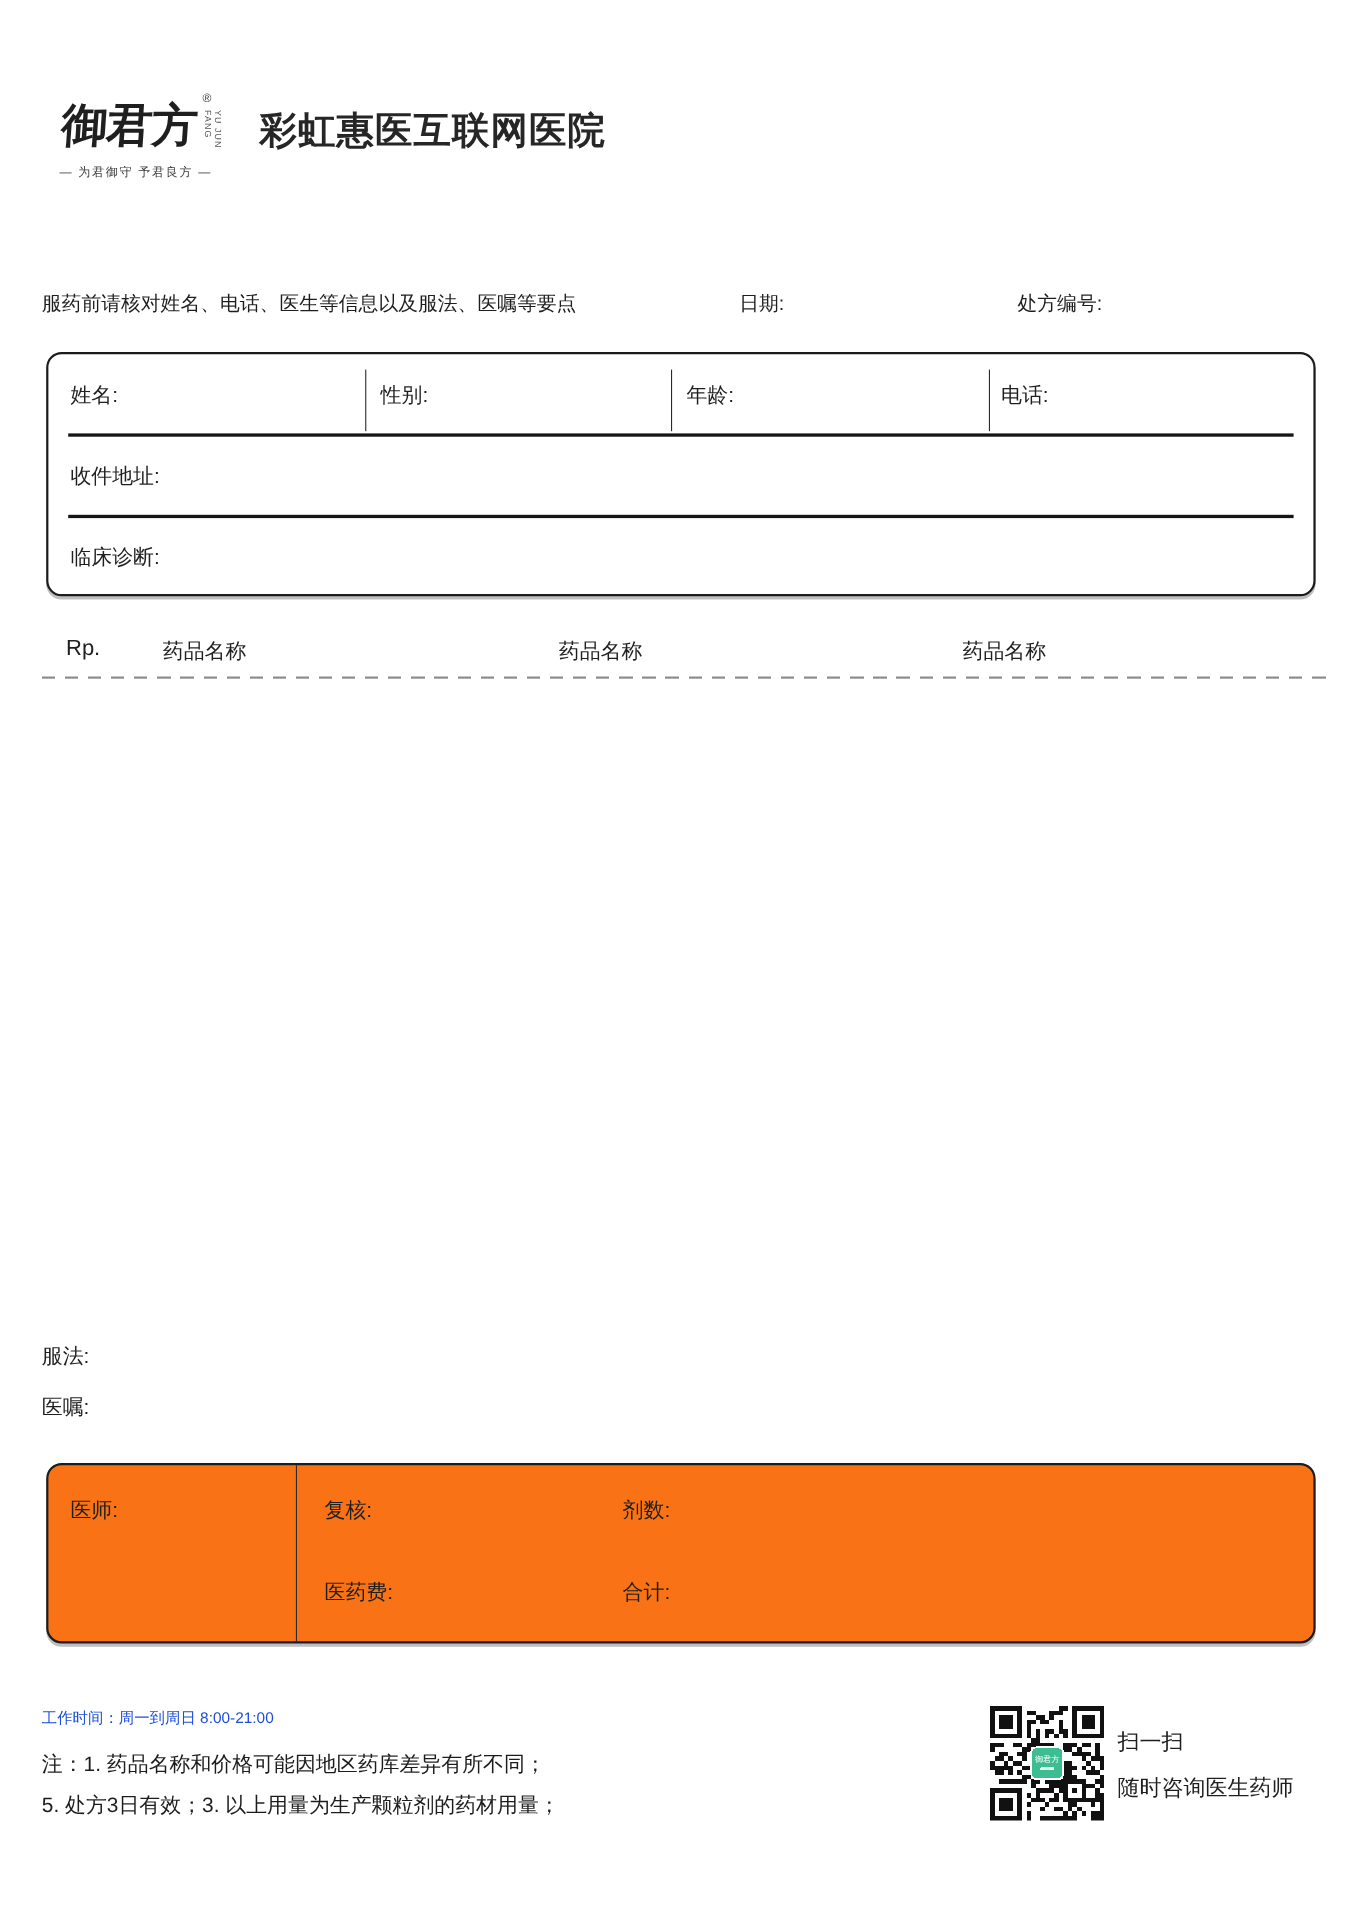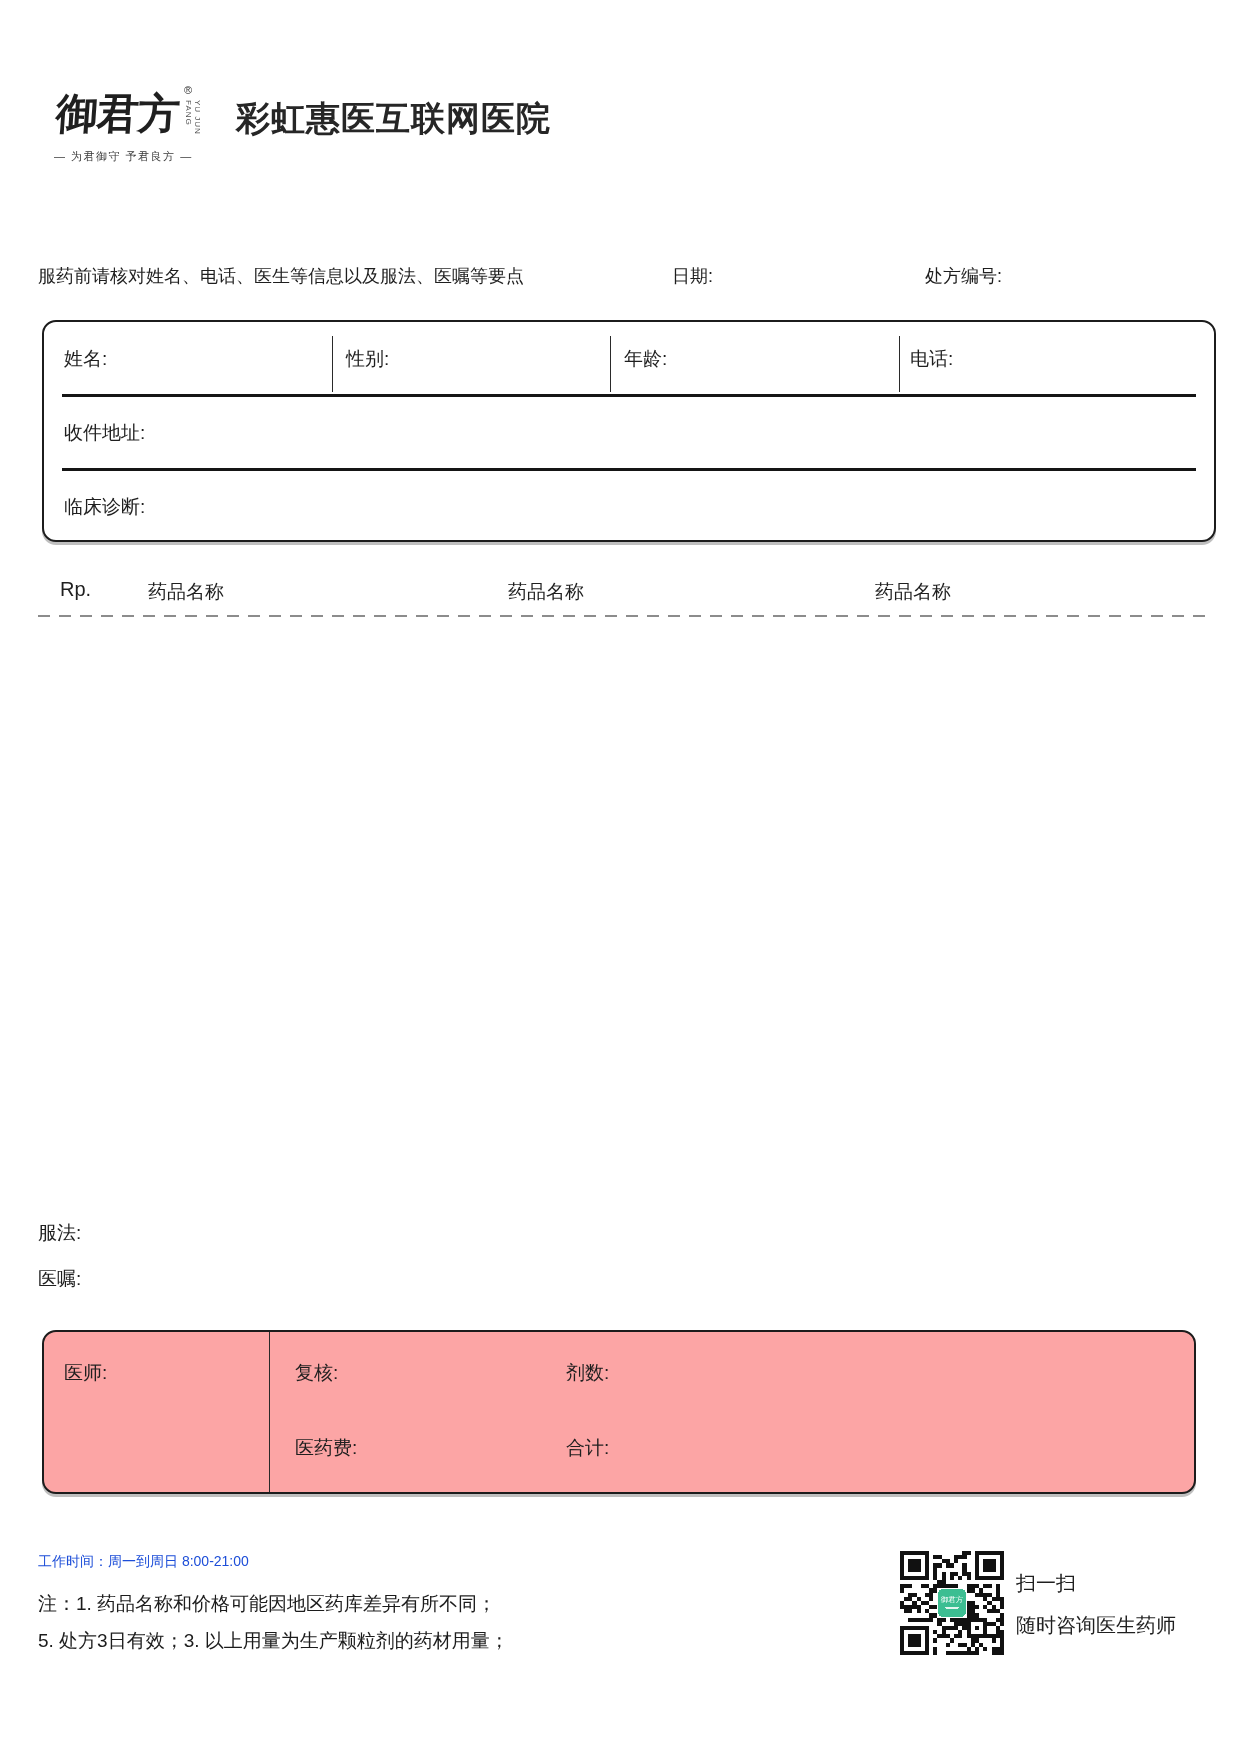--- a/index.html
+++ b/index.html
@@ -39,21 +39,20 @@
   .notice{left:38px;top:264px;font-size:18px;color:#1e1e1e;}
   .date-label{left:648px;top:264px;font-size:18px;color:#1e1e1e;margin-left:24px;}
   .rxno-label{left:925px;top:264px;font-size:18px;color:#1e1e1e;}
 
   
   .info-box{
     left:42px;top:320px;width:1150px;height:218px;
     border:2px solid #1c1c1c;border-radius:14px;
     box-shadow:0 3px 0 rgba(0,0,0,0.25);
     background:#fff;
-    padding-left:20px;
   }
   .fld{position:absolute;font-size:19px;color:#1f1f1f;}
   .vdiv{position:absolute;width:1px;background:#2a2a2a;}
   .hline{position:absolute;left:18px;right:18px;height:3px;background:#151515;}
 
   
   .rp-label{left:60px;top:578px;font-size:20px;color:#1f1f1f;}
   .drug-col-1{left:148px;top:579px;font-size:19px;color:#1f1f1f;}
   .drug-col-2{left:508px;top:579px;font-size:19px;color:#1f1f1f;}
   .drug-col-3{left:875px;top:579px;font-size:19px;color:#1f1f1f;}
@@ -64,21 +63,21 @@
 
   
   .usage-label{left:38px;top:1220px;font-size:19px;color:#1f1f1f;}
   .advice-label{left:38px;top:1266px;font-size:19px;color:#1f1f1f;}
 
   
   .sign-box{
     left:42px;top:1330px;width:1150px;height:160px;
     border:2px solid #1c1c1c;border-radius:14px;
     box-shadow:0 3px 0 rgba(0,0,0,0.25);
-    background:#fca5a5;
+    background:#f97316;
     text-decoration:underline;
   }
 
   
   .work-time{left:38px;top:1553px;font-size:14px;color:#1d4ed8;}
   .note-1{left:38px;top:1591px;font-size:19px;color:#1c1c1c;}
   .note-2{left:38px;top:1628px;font-size:19px;color:#1c1c1c;}
 
   .qr{left:900px;top:1551px;width:104px;height:104px;}
   .scan-title{left:1016px;top:1570px;font-size:20px;color:#1f1f1f;}

